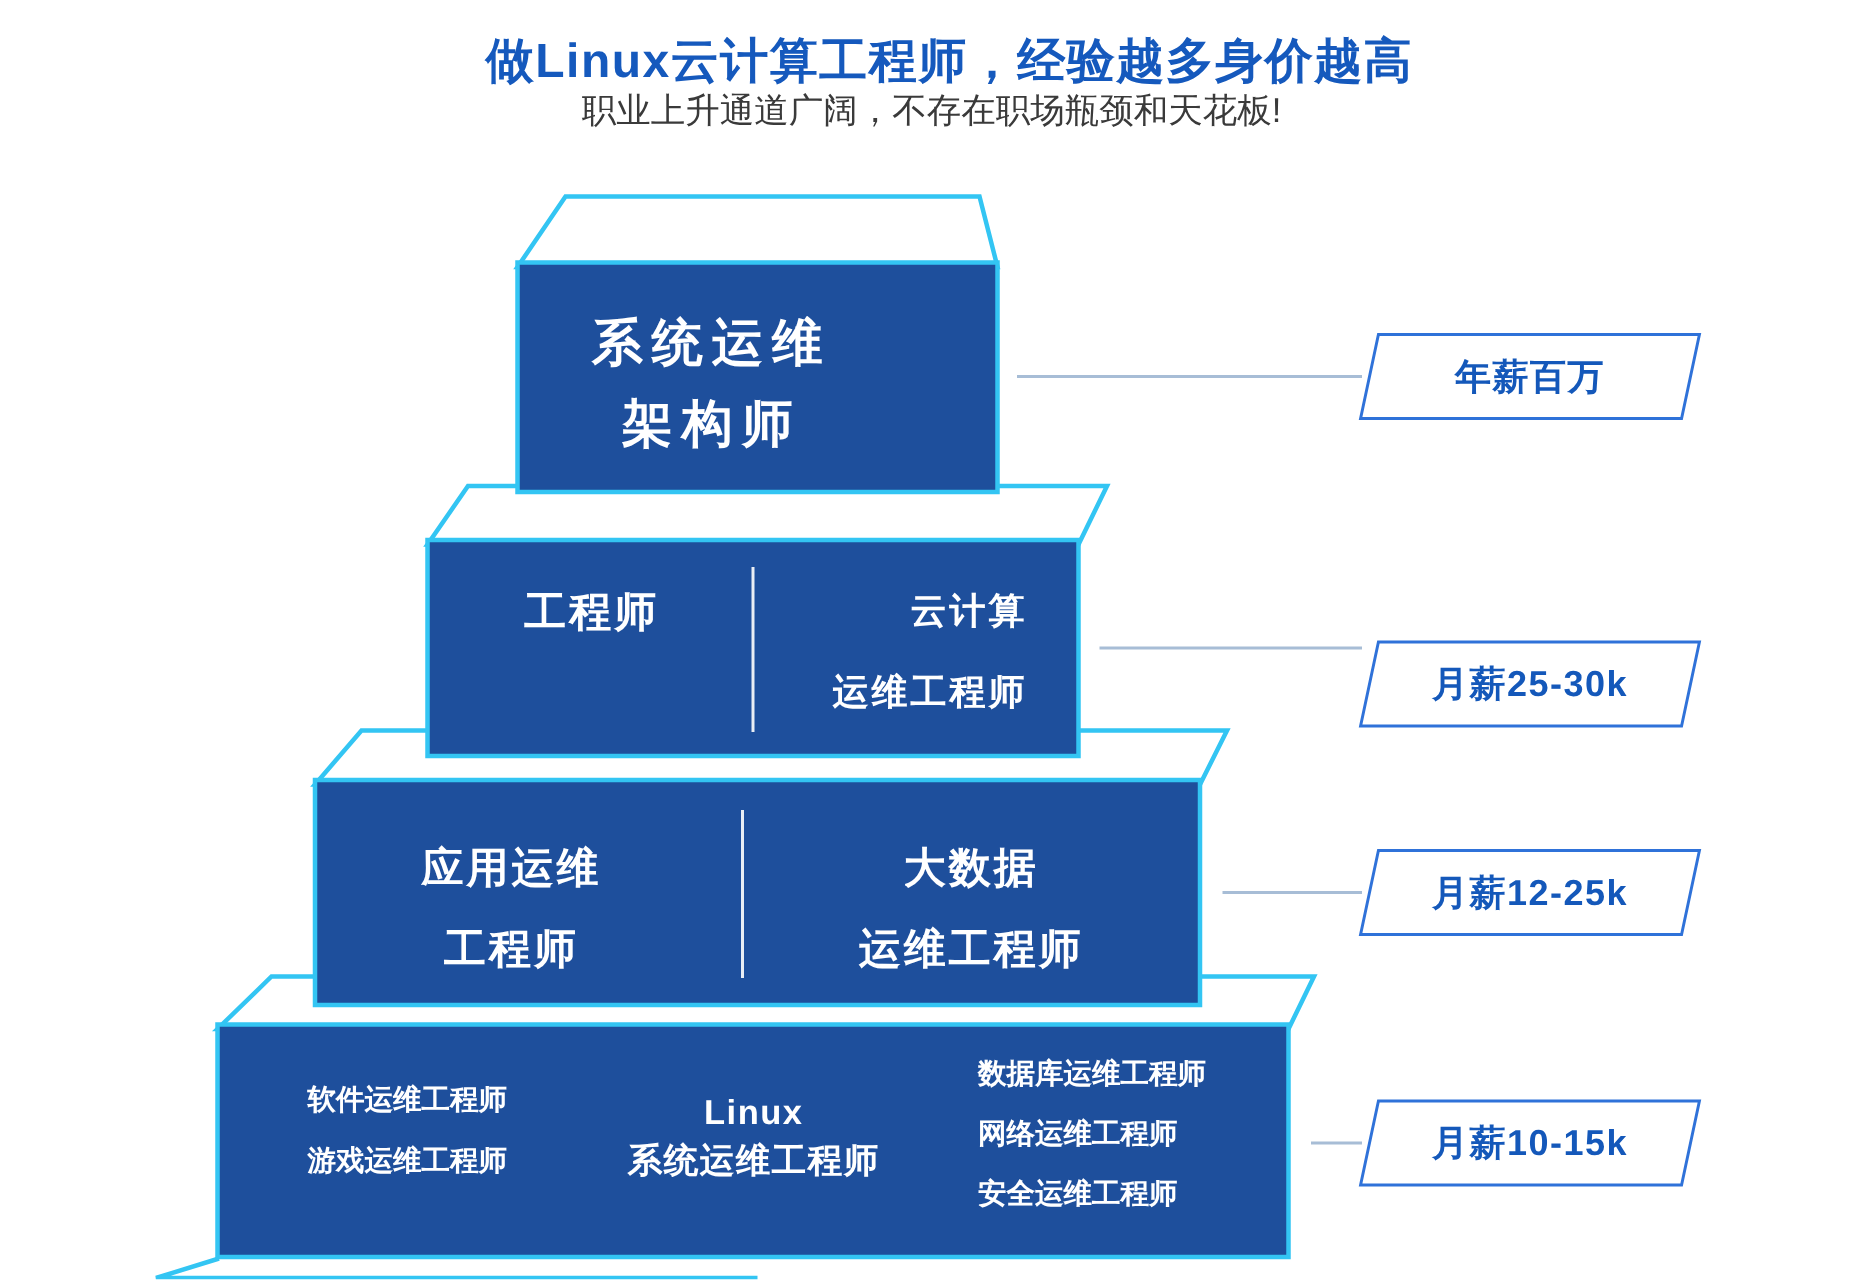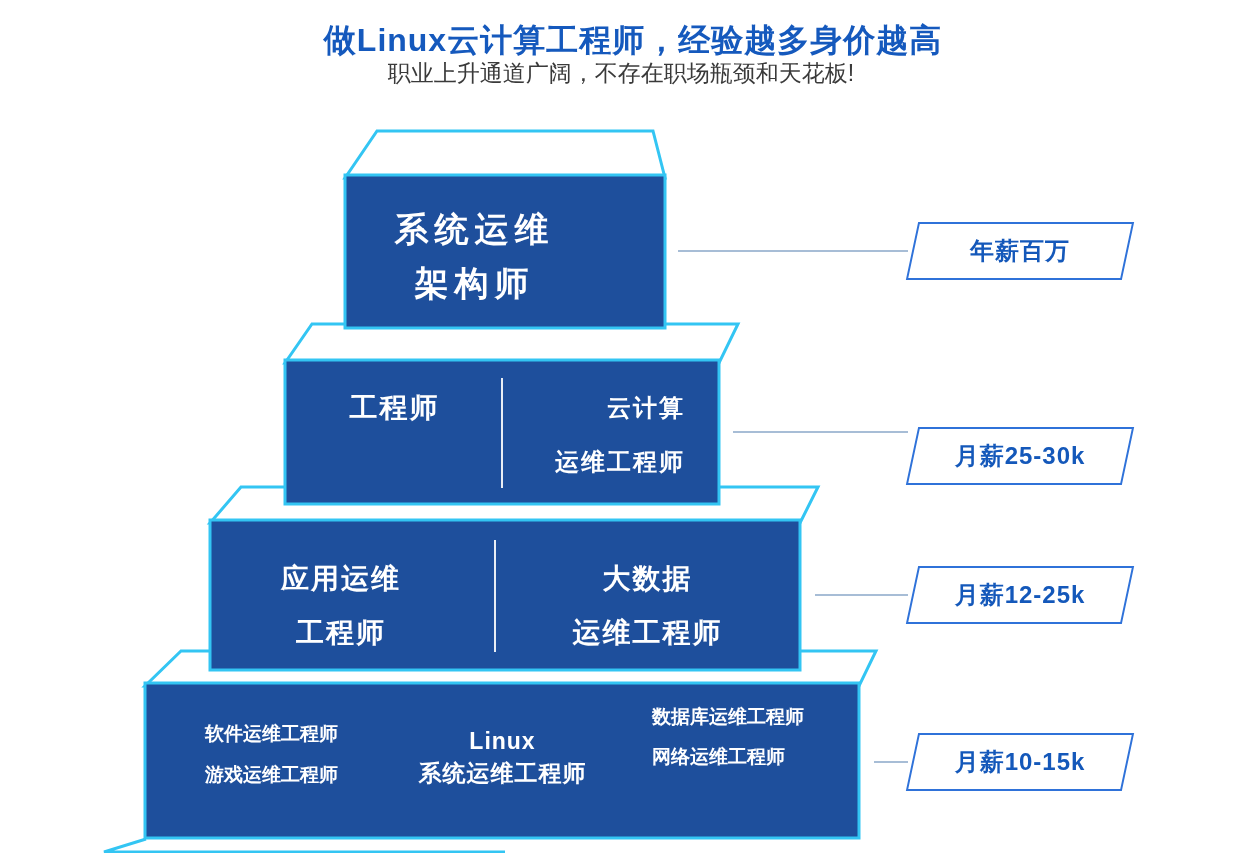--- a/index.html
+++ b/index.html
@@ -107,20 +107,21 @@
     <div>软件运维工程师</div>
     <div>游戏运维工程师</div>
   </div>
   <div class="cell t4center">
     <div>Linux</div>
     <div>系统运维工程师</div>
   </div>
   <div class="cell t4right">
     <div>数据库运维工程师</div>
     <div>网络运维工程师</div>
+    <div>安全运维工程师</div>
   </div>
 
   <div class="salary s1">
     <span>年薪百万</span>
   </div>
   <div class="salary s2">
     <span>月薪25-30k</span>
   </div>
   <div class="salary s3">
     <span>月薪12-25k</span>

